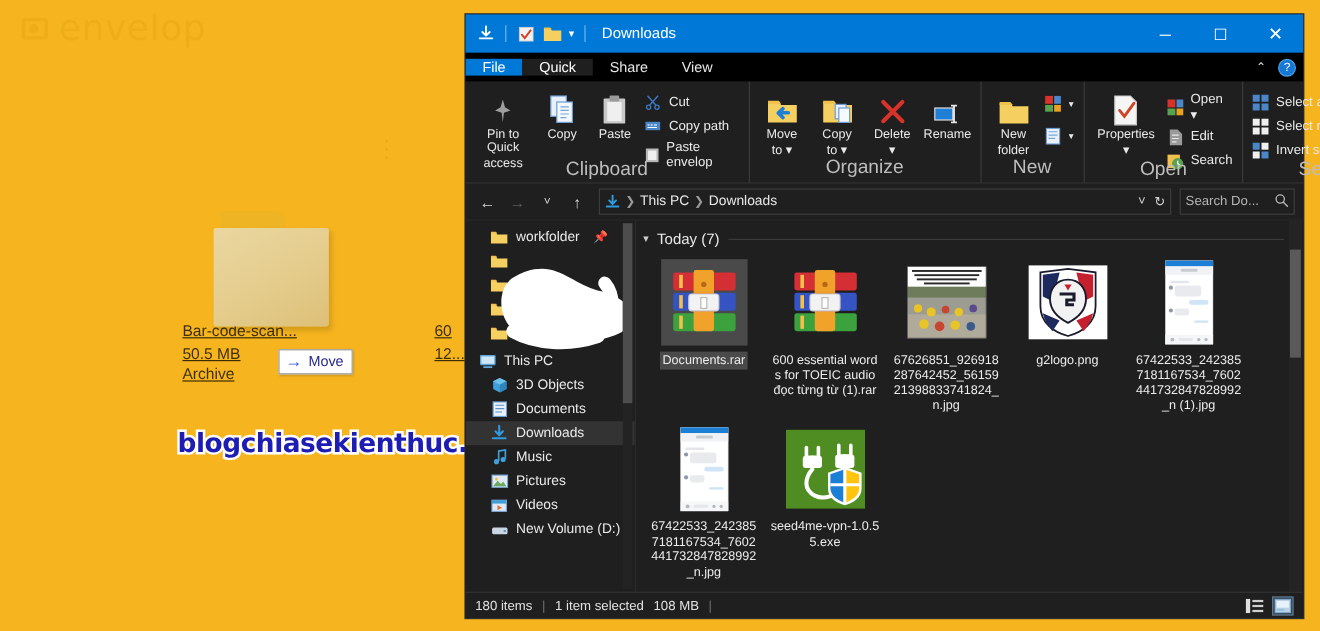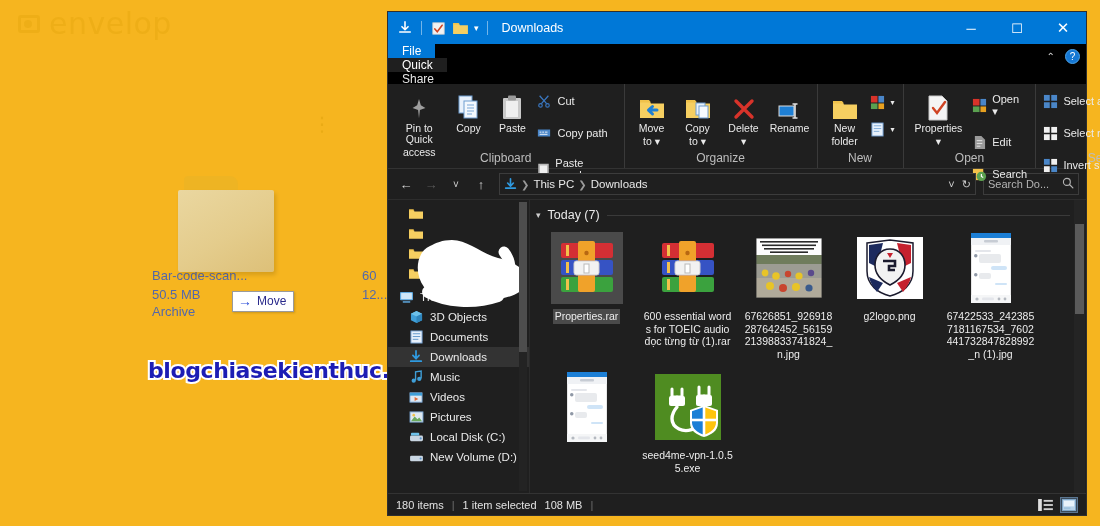--- a/index.html
+++ b/index.html
@@ -24,21 +24,21 @@
   #envelop-logo .mark {
     width:22px; height:18px; border:3px solid #e8a911; border-radius:3px;
     position:relative;
   }
   #envelop-logo .mark:after{
     content:""; position:absolute; left:3px; top:2px; width:8px; height:8px;
     background:#e8a911; border-radius:50%;
   }
 
   
-  .ghost-text { position:absolute; color:#1d4ed8; font-size:13px; opacity:.75; white-space:nowrap; }
+  .ghost-text { position:absolute; color:#000000; font-size:13px; opacity:.75; white-space:nowrap;text-decoration:underline; }
   .ghost-dots { position:absolute; color:#e5a812; font-size:20px; letter-spacing:2px; opacity:.7;}
 
   
   #drag-ghost { position:absolute; left:178px; top:176px; width:96px; height:96px; }
   #drag-ghost .tab {
     position:absolute; left:6px; top:0; width:54px; height:22px;
     background:#eeb423; border-radius:4px 8px 0 0;
   }
   #drag-ghost .body {
     position:absolute; left:0; top:14px; width:96px; height:82px;
@@ -82,21 +82,21 @@
   .qat .ic { width:16px; height:16px; display:inline-flex; align-items:center; justify-content:center; }
   .qat .sep { width:1px; height:14px; background:rgba(255,255,255,.45); margin:0 2px; }
   .qat .dn { font-size:9px; }
   .title-text { font-size:12.5px; margin-left:12px; }
   .winbtns { position:absolute; right:0; top:0; height:32px; display:flex; }
   .winbtn { width:46px; height:32px; display:flex; align-items:center; justify-content:center;
             color:#fff; font-size:13px; }
   .winbtn.close { font-size:15px; }
 
   
-  .tabrow { height:40px; background:#000; display:flex; align-items:flex-start; position:relative;flex-direction:column; }
+  .tabrow { height:24px; background:#000; display:flex; align-items:center; position:relative; }
   .tabrow .tab {
     padding:0 14px; display:flex; align-items:center;
     font-size:12px; color:#e6e6e6;
   }
   .tabrow .tab.file { background:#0078d7; color:#fff; }
   .tabrow .tab.active { background:#1f1f1f; color:#fff; }
   .tabrow .right { position:absolute; right:6px; top:0; height:24px; display:flex; align-items:center; gap:10px; }
   .tabrow .right .caret { font-size:10px; color:#dcdcdc; }
   .help-ic {
     width:15px; height:15px; border-radius:50%; background:#1578d4;
@@ -106,29 +106,29 @@
 
   
   .ribbon {
     height:85px; background:#1f1f1f; display:flex; align-items:stretch;
     border-bottom:1px solid #333; position:relative;
   }
   .rgroup { display:flex; flex-direction:column; justify-content:space-between;
             border-right:1px solid #3a3a3a; padding:3px 4px 0 4px; }
   .rgroup:last-child { border-right:none; }
   .rgroup .items { display:flex; align-items:flex-start; height:62px; }
-  .rgroup .gname { text-align:center; font-size:12px; color:#bdbdbd; padding-bottom:3px; }
+  .rgroup .gname { text-align:center; font-size:16px; color:#bdbdbd; padding-bottom:3px; }
 
   .bigbtn { width:50px; display:flex; flex-direction:column; align-items:center; gap:2px;
             padding-top:4px; color:#eaeaea; font-size:10.5px; text-align:center; line-height:11px; }
   .bigbtn .gi { height:30px; display:flex; align-items:flex-end; }
   .bigbtn.w62 { width:62px; }
   .bigbtn.w46 { width:46px; }
 
-  .smallcol { display:flex; flex-direction:column; gap:14px; padding-top:5px; }
+  .smallcol { display:flex; flex-direction:column; gap:2px; padding-top:5px; }
   .smallbtn { display:flex; align-items:center; gap:5px; color:#eaeaea; font-size:11px; padding:1px 4px 1px 2px; }
   .smallbtn .gi { width:16px; height:16px; display:flex; align-items:center; justify-content:center; }
 
   
   .navbar { height:31px; background:#1f1f1f; display:flex; align-items:center; gap:3px; padding:0 7px;
             border-bottom:1px solid #2d2d2d; }
   .navbtn { width:22px; height:22px; display:flex; align-items:center; justify-content:center;
             color:#d8d8d8; font-size:13px; }
   .navbtn.dis { color:#5a5a5a; }
   .addr { flex:1; height:22px; background:#1f1f1f; border:1px solid #3c3c3c; display:flex; align-items:center;
@@ -530,20 +530,30 @@
   <div class="wbody">
 
     <div class="sidebar">
       <div class="snode">
         <span class="gi">
             <svg width="14" height="12" viewBox="0 0 16 13">
               <path d="M0 2h5l1.3 1.5H16V12H0z" fill="#f6cf61"></path>
               <path d="M0 1h5l1.3 1.5H0z" fill="#f0c24b"></path>
             </svg>
           </span>
+        <span>workfolder</span>
+        <span class="pin">📌</span>
+      </div>
+      <div class="snode">
+        <span class="gi">
+            <svg width="14" height="12" viewBox="0 0 16 13">
+              <path d="M0 2h5l1.3 1.5H16V12H0z" fill="#f6cf61"></path>
+              <path d="M0 1h5l1.3 1.5H0z" fill="#f0c24b"></path>
+            </svg>
+          </span>
         <span></span>
       </div>
       <div class="snode">
         <span class="gi">
             <svg width="14" height="12" viewBox="0 0 16 13">
               <path d="M0 2h5l1.3 1.5H16V12H0z" fill="#f6cf61"></path>
               <path d="M0 1h5l1.3 1.5H0z" fill="#f0c24b"></path>
             </svg>
           </span>
         <span></span>
@@ -609,47 +619,37 @@
             <svg width="13" height="14" viewBox="0 0 14 15">
               <path d="M6 11V2l6-1v8" stroke="#3f9fd8" stroke-width="1.5" fill="none"></path>
               <circle cx="4" cy="11.5" r="2.3" fill="#3f9fd8"></circle>
               <circle cx="10" cy="9.6" r="2.3" fill="#3f9fd8"></circle>
             </svg>
           </span>
         <span>Music</span>
       </div>
       <div class="snode">
         <span class="gi">
+            <svg width="15" height="12" viewBox="0 0 16 13">
+              <rect x="1" y="1" width="14" height="11" fill="#dfe9f2" stroke="#7ba7d6"></rect>
+              <circle cx="5" cy="4.5" r="1.4" fill="#f0c24b"></circle>
+              <path d="M2 11l4-5 3 3 2-2 3 4z" fill="#6aa95e"></path>
+            </svg>
+          </span>
+        <span>Pictures</span>
+      </div>
+      <div class="snode">
+        <span class="gi">
             <svg width="14" height="13" viewBox="0 0 15 14">
               <rect x="1" y="2" width="13" height="10" fill="#dfe9f2" stroke="#7ba7d6"></rect>
               <rect x="1" y="2" width="13" height="3" fill="#3f9fd8"></rect>
               <path d="M6 6.5l4 2.2-4 2.2z" fill="#e06a3a"></path>
             </svg>
           </span>
         <span>Videos</span>
-      </div>
-      <div class="snode">
-        <span class="gi">
-            <svg width="15" height="12" viewBox="0 0 16 13">
-              <rect x="1" y="1" width="14" height="11" fill="#dfe9f2" stroke="#7ba7d6"></rect>
-              <circle cx="5" cy="4.5" r="1.4" fill="#f0c24b"></circle>
-              <path d="M2 11l4-5 3 3 2-2 3 4z" fill="#6aa95e"></path>
-            </svg>
-          </span>
-        <span>Pictures</span>
-      </div>
-      <div class="snode">
-        <span class="gi">
-            <svg width="15" height="12" viewBox="0 0 16 13">
-              <rect x="1" y="5" width="14" height="6" rx="1.4" fill="#c9d6e2"></rect>
-              <rect x="2" y="2" width="9" height="3" rx="1" fill="#6dc2ea"></rect>
-              <circle cx="12.5" cy="8" r="1.1" fill="#5a93c9"></circle>
-            </svg>
-          </span>
-        <span>Local Disk (C:)</span>
       </div>
       <div class="snode">
         <span class="gi">
             <svg width="15" height="11" viewBox="0 0 16 12">
               <rect x="1" y="4" width="14" height="6" rx="1.4" fill="#c9d6e2"></rect>
               <circle cx="12.5" cy="7" r="1.1" fill="#5a93c9"></circle>
             </svg>
           </span>
         <span>New Volume (D:)</span>
       </div>
@@ -685,21 +685,21 @@
               <rect x="9" y="6" width="3" height="11" fill="#f2c14b"></rect>
               <rect x="9" y="23" width="3" height="11" fill="#f2c14b"></rect>
               <rect x="9" y="40" width="3" height="11" fill="#f2c14b"></rect>
               <rect x="21" y="2" width="17" height="51" rx="2" fill="#f0a22a"></rect>
               <rect x="21" y="21" width="17" height="16" fill="#e07c1d"></rect>
               <rect x="17" y="22" width="25" height="14" rx="2.5" fill="#f2f2f2" stroke="#cfcfcf"></rect>
               <rect x="27" y="25" width="5" height="9" fill="#ffffff" stroke="#b9b9b9"></rect>
               <circle cx="29.5" cy="14" r="2.2" fill="#b86712"></circle>
             </svg>
           </div>
-          <div class="fname">Properties.rar</div>
+          <div class="fname">Documents.rar</div>
         </div>
 
         <div class="fileitem">
           <div class="thumbbox">
             <svg width="60" height="58" viewBox="0 0 60 58">
               <rect x="4" y="4" width="52" height="15" rx="2" fill="#d42f34"></rect>
               <rect x="4" y="21" width="52" height="15" rx="2" fill="#3653c4"></rect>
               <rect x="4" y="38" width="52" height="15" rx="2" fill="#3ba23e"></rect>
               <rect x="9" y="6" width="3" height="11" fill="#f2c14b"></rect>
               <rect x="9" y="23" width="3" height="11" fill="#f2c14b"></rect>
@@ -800,20 +800,21 @@
               <rect x="3" y="40" width="3.5" height="3.5" rx="1.7" fill="#8f98a6"></rect>
               <rect x="8" y="40" width="12" height="6" rx="2" fill="#e8eaed"></rect>
               <rect x="24" y="50" width="12" height="2" rx="1" fill="#cfe4f7"></rect>
               <rect x="0" y="62" width="40" height="8" fill="#f5f6f7"></rect>
               <circle cx="6" cy="66" r="1.6" fill="#b4b9c0"></circle>
               <rect x="11" y="64.6" width="12" height="2.6" rx="1.3" fill="#e4e6eb"></rect>
               <circle cx="28" cy="66" r="1.4" fill="#b4b9c0"></circle>
               <circle cx="34" cy="66" r="1.4" fill="#b4b9c0"></circle>
             </svg>
           </div>
+          <div class="fname">67422533_2423857181167534_7602441732847828992_n.jpg</div>
         </div>
 
         <div class="fileitem">
           <div class="thumbbox">
             <svg width="66" height="66" viewBox="0 0 66 66">
               <rect x="0" y="0" width="66" height="66" fill="#4f8c21"></rect>
               <g fill="none" stroke="#ffffff" stroke-width="3" stroke-linecap="round">
                 <path d="M17 15 v8 h10 v-8"></path>
                 <path d="M22 23 v7"></path>
                 <path d="M44 13 v9 h10 v-9"></path>

